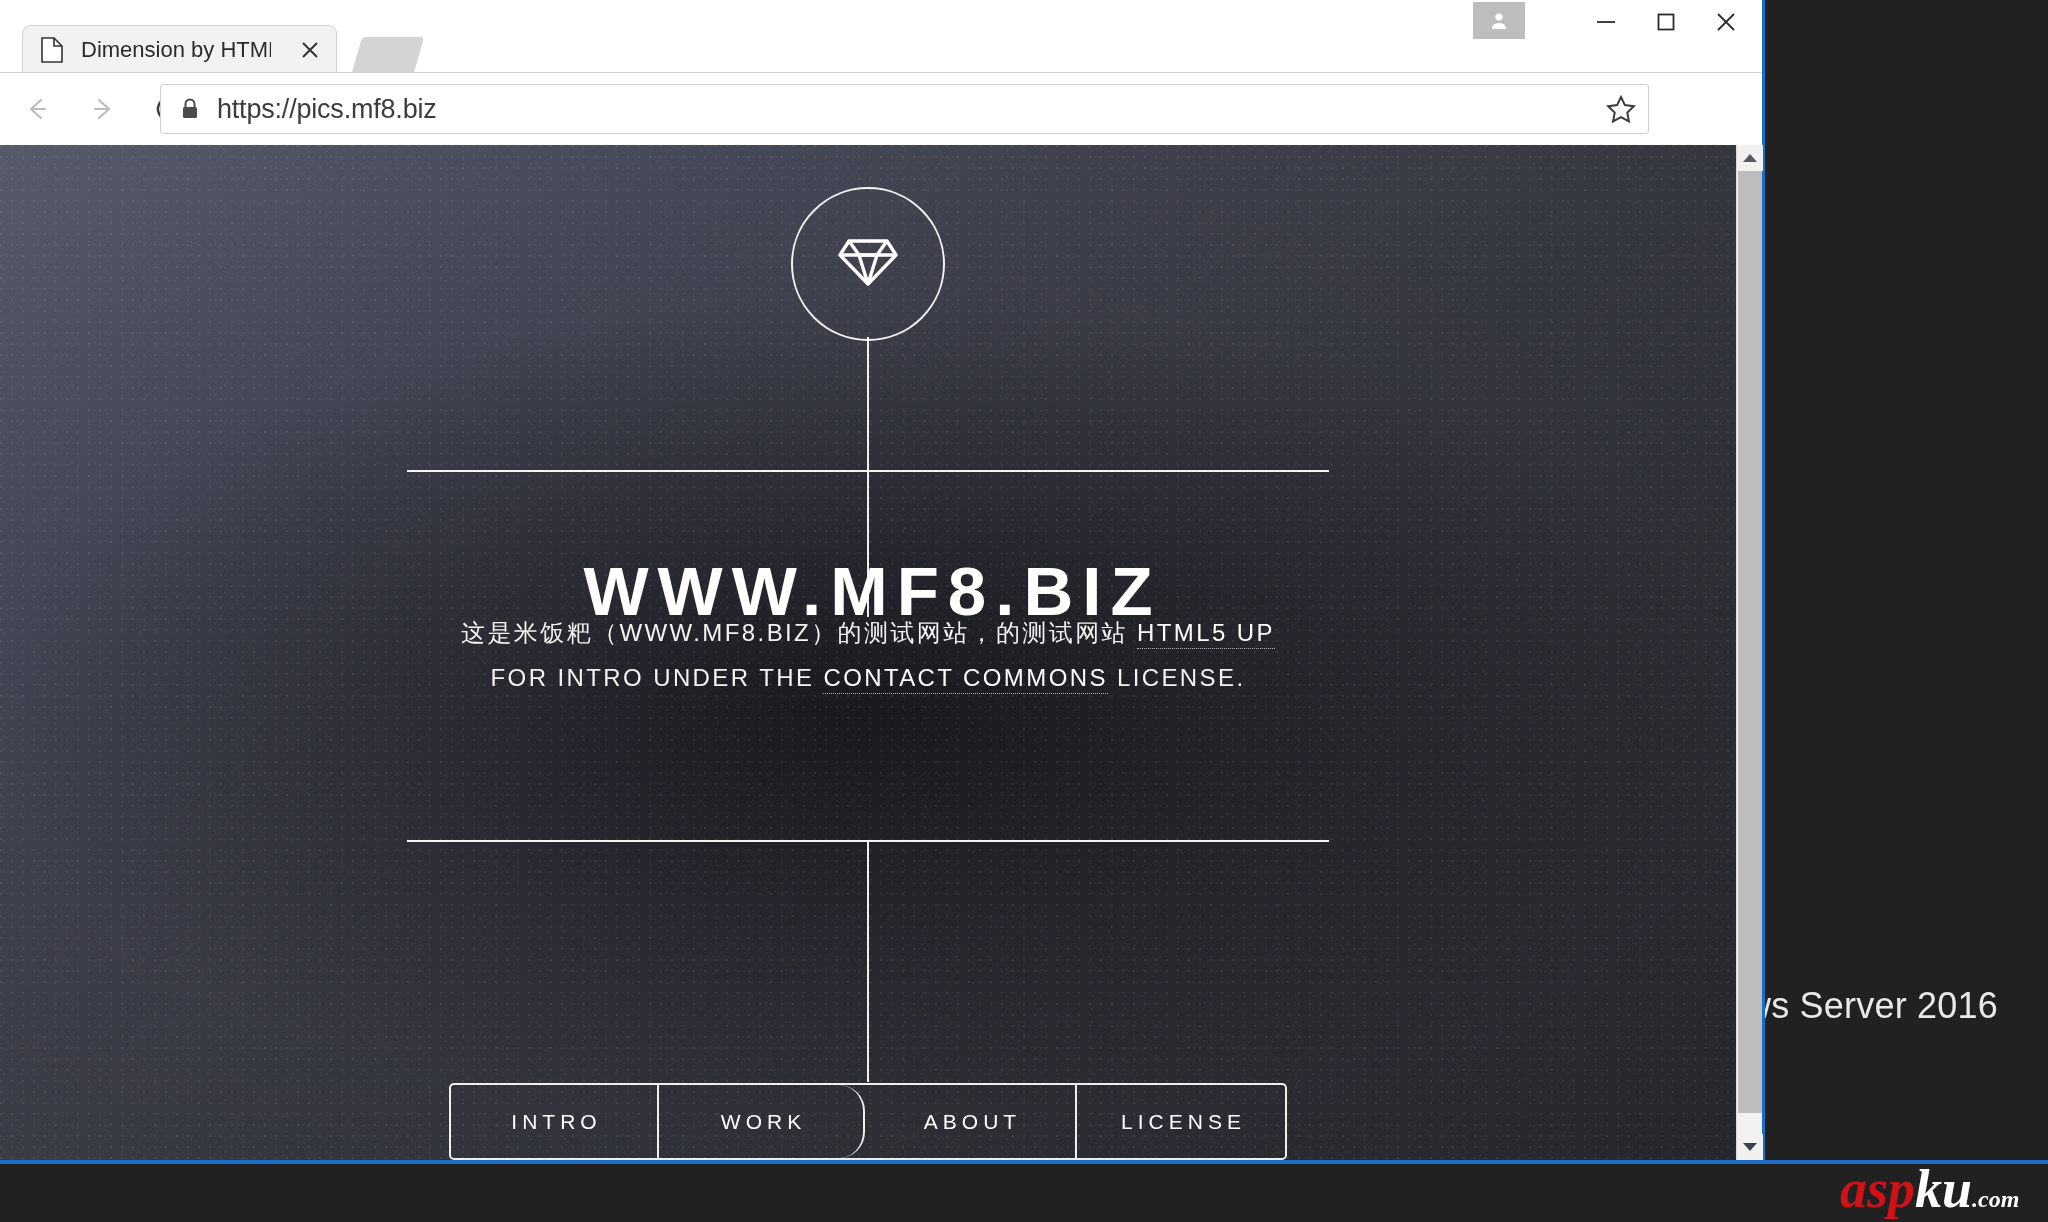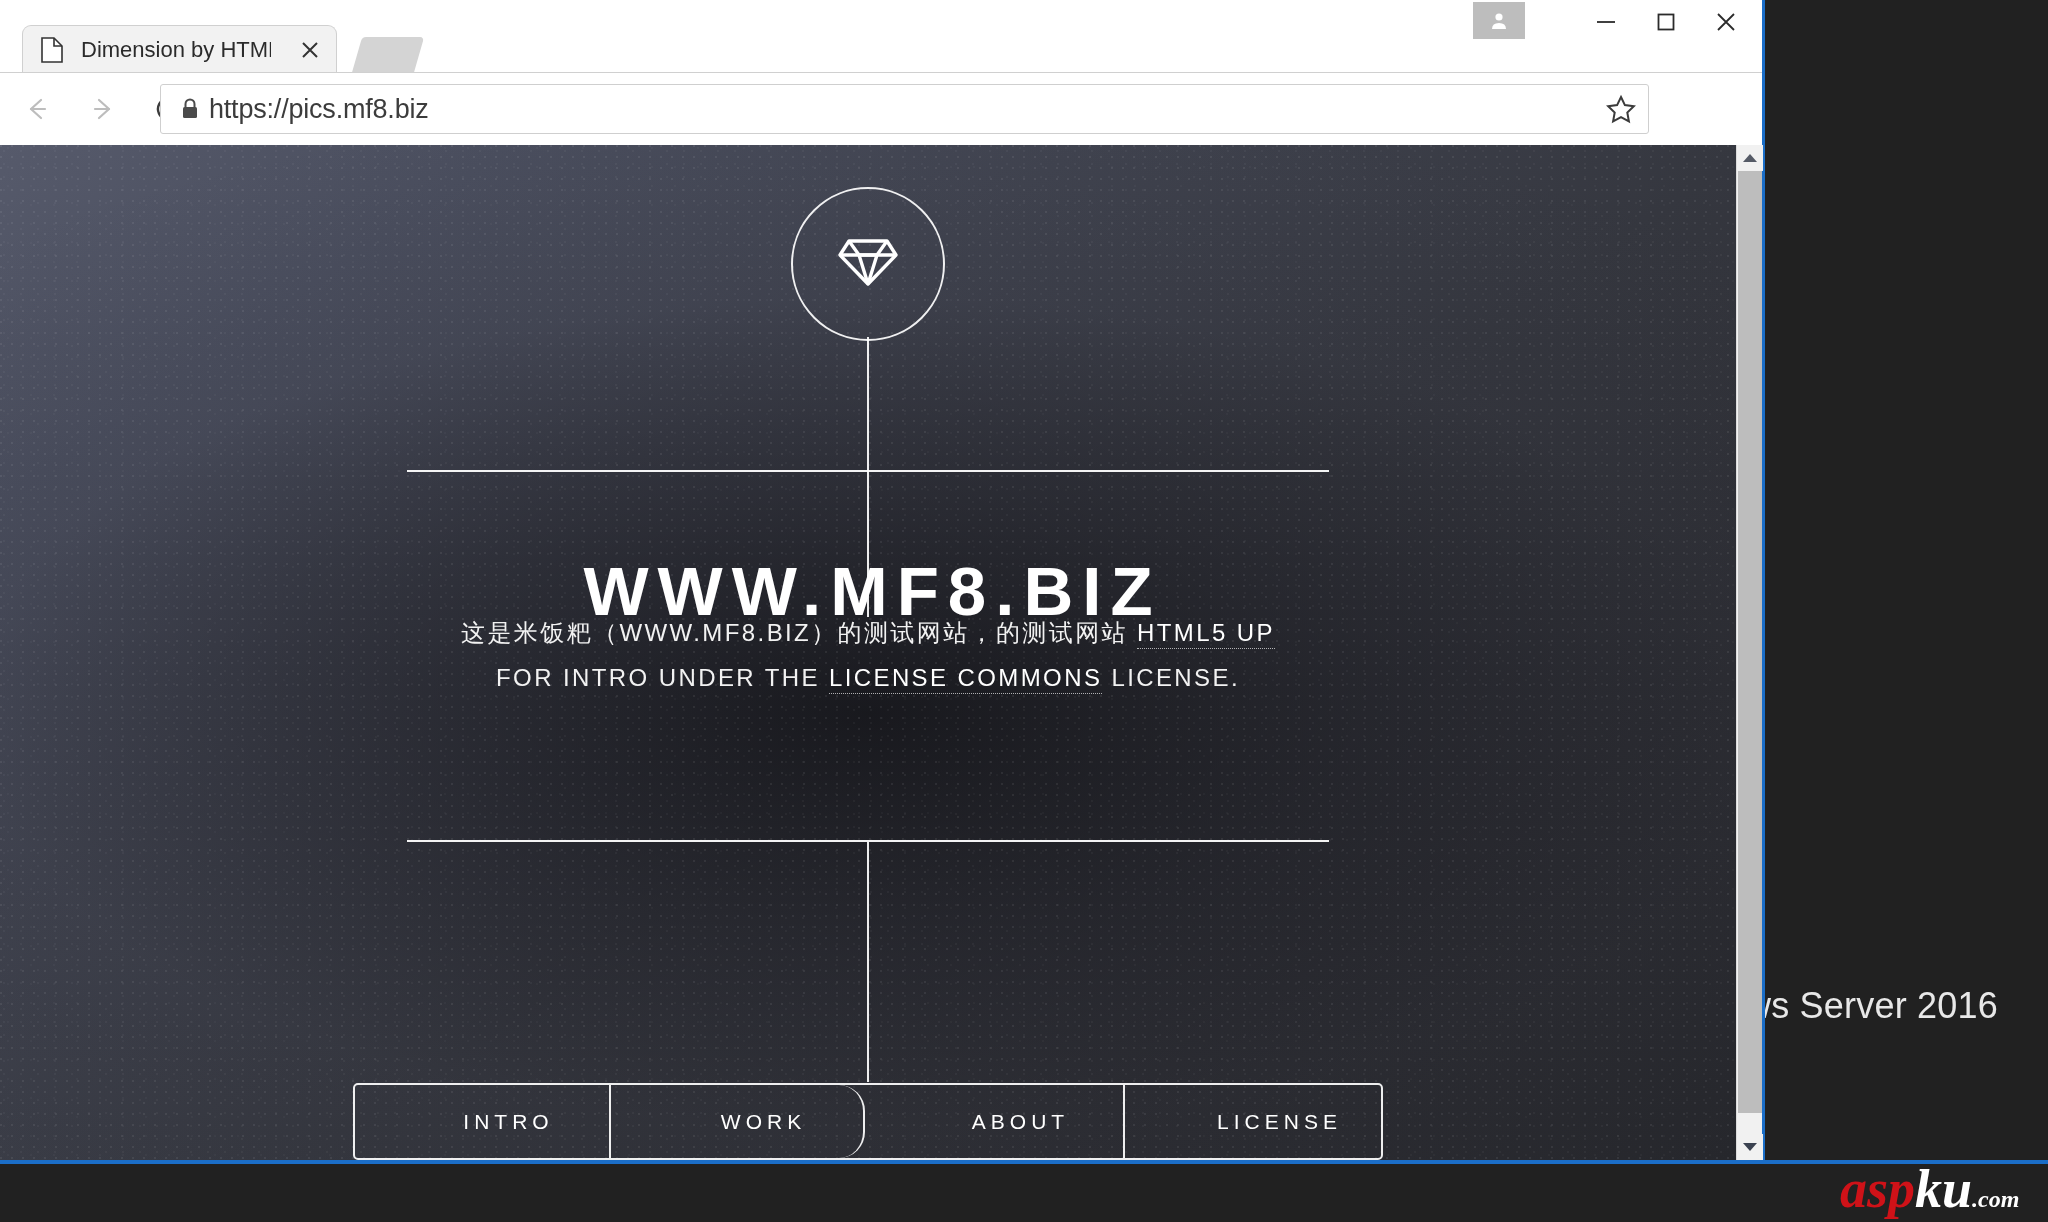--- a/index.html
+++ b/index.html
@@ -200,21 +200,21 @@
     height: 50px;
     background: #ffffff;
     border: 1px solid #cfcfcf;
     border-radius: 3px;
     box-sizing: border-box;
     display: flex;
     align-items: center;
   }
   #lock-icon { margin-left: 18px; display:flex; align-items:center;}
   #omnibox-url {
-    margin-left: 8px;
+    margin-left: 16px;
     font-size: 27px;
     color: #3c3c3c;
     font-family: "Liberation Sans", sans-serif;
     letter-spacing: -0.2px;
   }
   #star-btn {
     position: absolute;
     right: 10px;
     top: 8px;
     width: 34px; height: 34px;
@@ -391,21 +391,20 @@
     height: 100%;
     color: #ffffff;
     font-family: "Liberation Sans", sans-serif;
     font-size: 21px;
     letter-spacing: 5px;
     text-indent: 5px;
     font-weight: 300;
     border-right: 2px solid rgba(255,255,255,0.92);
     box-sizing: border-box;
     white-space: nowrap;
-    margin-left: 48px;
   }
   .nav-item:last-child { border-right: none; }
   .nav-item.w0 { width: 208px; }
   .nav-item.w1 { width: 206px; border-radius: 26px; }
   .nav-item.w2 { width: 212px; }
   .nav-item.w3 { width: 208px; }
 
   
   #scrollbar {
     position: absolute;
@@ -576,21 +575,21 @@
         <div id="logo-stem"></div>
         <div id="divider-top"></div>
 
         <h1 id="hero-title">WWW.MF8.BIZ</h1>
 
         <div id="hero-desc">
           <div>
             <span>这是米饭粑（WWW.MF8.BIZ）的测试网站，的测试网站 </span><span class="u-link">HTML5 UP</span>
           </div>
           <div>
-            <span>FOR INTRO UNDER THE </span><span class="u-link">LICENSE COMMONS</span><span> LICENSE.</span>
+            <span>FOR INTRO UNDER THE </span><span class="u-link">CONTACT COMMONS</span><span> LICENSE.</span>
           </div>
         </div>
 
         <div id="divider-bottom"></div>
         <div id="stem-lower"></div>
 
         <nav id="hero-nav">
           <div class="nav-item w0">INTRO</div>
           <div class="nav-item w1">WORK</div>
           <div class="nav-item w2">ABOUT</div>

